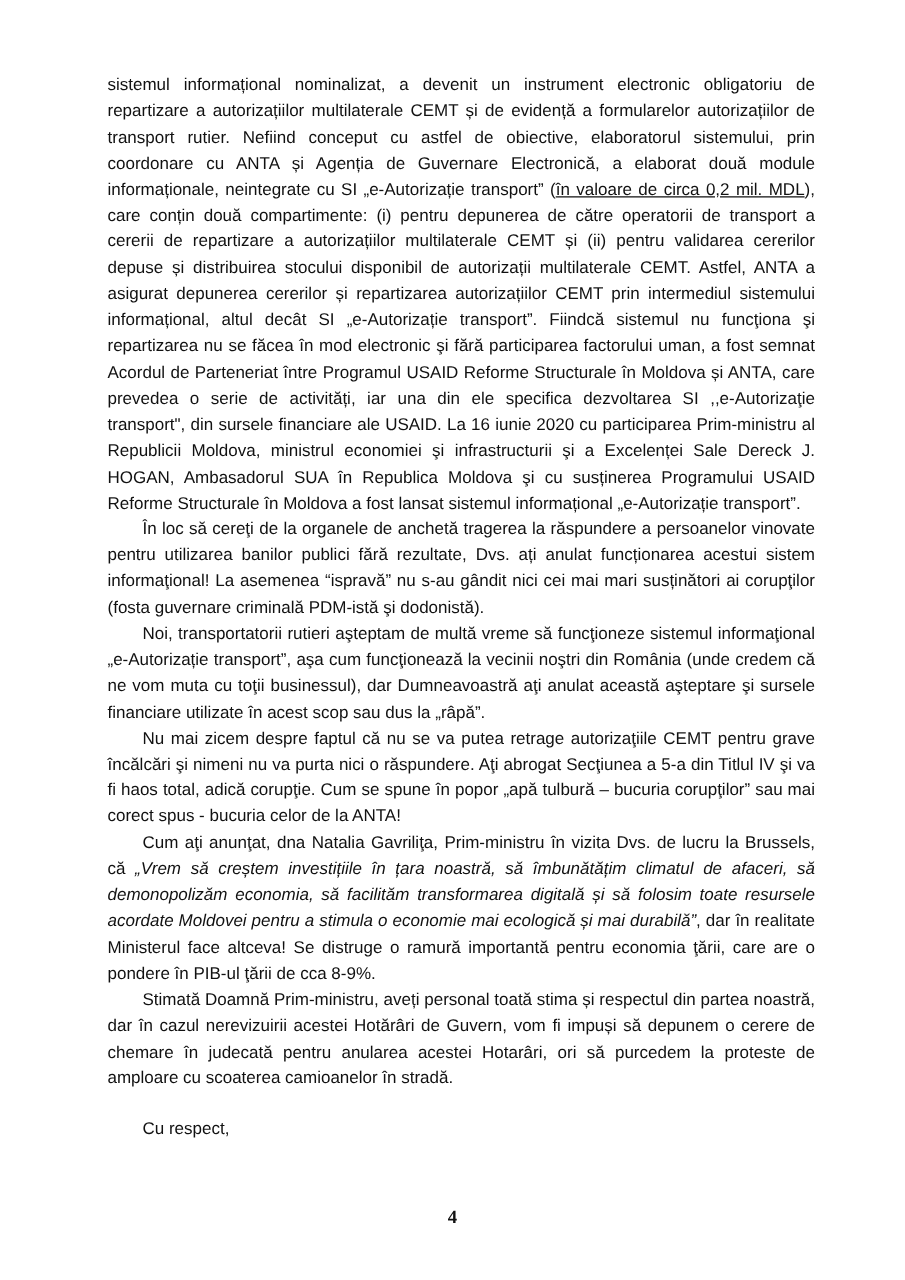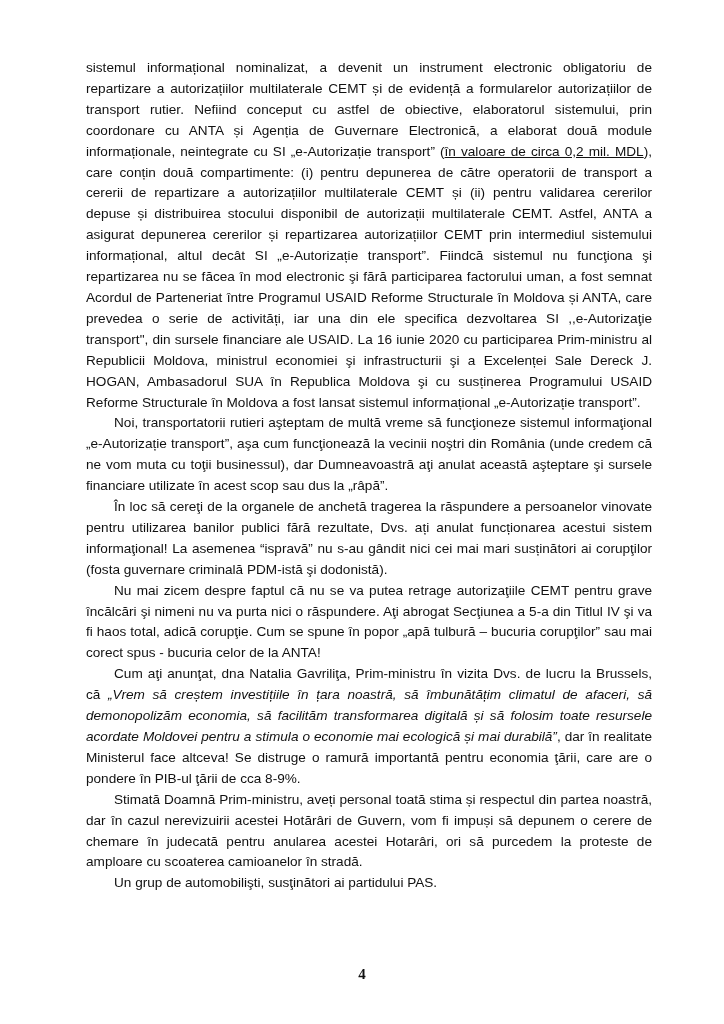--- a/index.html
+++ b/index.html
@@ -17,21 +17,21 @@
     .page-number {
       position: absolute; left: 0; width: 724px; top: 966px; text-align: center;
       font-family: "Liberation Serif", serif; font-weight: bold; font-size: 15px; color: #111;
     }
   </style>
 </head>
 <body>
 
 <div class="page">
   <p><span>sistemul informațional nominalizat, a devenit un instrument electronic obligatoriu de repartizare a autorizațiilor multilaterale CEMT și de evidență a formularelor autorizațiilor de transport rutier. Nefiind conceput cu astfel de obiective, elaboratorul sistemului, prin coordonare cu ANTA și Agenția de Guvernare Electronică, a elaborat două module informaționale, neintegrate cu SI „e-Autorizație transport” (</span><span class="underline">în valoare de circa 0,2 mil. MDL</span><span>), care conțin două compartimente: (i) pentru depunerea de către operatorii de transport a cererii de repartizare a autorizațiilor multilaterale CEMT și (ii) pentru validarea cererilor depuse și distribuirea stocului disponibil de autorizații multilaterale CEMT. Astfel, ANTA a asigurat depunerea cererilor și repartizarea autorizațiilor CEMT prin intermediul sistemului informațional, altul decât SI „e-Autorizație transport”. Fiindcă sistemul nu funcţiona şi repartizarea nu se făcea în mod electronic şi fără participarea factorului uman, a fost semnat Acordul de Parteneriat între Programul USAID Reforme Structurale în Moldova și ANTA, care prevedea o serie de activități, iar una din ele specifica dezvoltarea SI ,,e-Autorizaţie transport", din sursele financiare ale USAID. La 16 iunie 2020 cu participarea Prim-ministru al Republicii Moldova, ministrul economiei şi infrastructurii şi a  Excelenței Sale Dereck J. HOGAN, Ambasadorul SUA în Republica Moldova şi cu susținerea Programului USAID Reforme Structurale în Moldova a fost lansat sistemul informațional „e-Autorizație transport”.</span></p>
+  <p class="indent">În loc să cereţi de la organele de anchetă tragerea la răspundere a persoanelor vinovate pentru utilizarea banilor publici fără rezultate, Dvs. ați anulat funcționarea acestui sistem informaţional! La asemenea “ispravă” nu s-au gândit nici cei mai mari susținători ai corupţilor (fosta guvernare criminală PDM-istă şi dodonistă).</p>
   <p class="indent">Noi, transportatorii rutieri aşteptam de multă vreme să funcţioneze sistemul informaţional „e-Autorizație transport”, aşa cum funcţionează la vecinii noştri din România (unde credem că ne vom muta cu toţii businessul), dar Dumneavoastră aţi anulat această aşteptare şi sursele financiare utilizate în acest scop sau dus la „râpă”.</p>
-  <p class="indent">În loc să cereţi de la organele de anchetă tragerea la răspundere a persoanelor vinovate pentru utilizarea banilor publici fără rezultate, Dvs. ați anulat funcționarea acestui sistem informaţional! La asemenea “ispravă” nu s-au gândit nici cei mai mari susținători ai corupţilor (fosta guvernare criminală PDM-istă şi dodonistă).</p>
   <p class="indent">Nu mai zicem despre faptul că nu se va putea retrage autorizaţiile CEMT pentru grave încălcări şi nimeni nu va purta nici o răspundere. Aţi abrogat Secţiunea a 5-a din Titlul IV şi va fi haos total, adică corupţie. Cum se spune în popor „apă tulbură – bucuria corupţilor” sau mai corect spus - bucuria celor de la ANTA!</p>
   <p class="indent"><span>Cum aţi anunţat, dna Natalia Gavriliţa, Prim-ministru în vizita Dvs. de lucru la Brussels, că </span><span class="italic">„Vrem să creștem investițiile în țara noastră, să îmbunătățim climatul de afaceri, să demonopolizăm economia, să facilităm transformarea digitală și să folosim toate resursele acordate Moldovei pentru a stimula o economie mai ecologică și mai durabilă”</span><span>, dar în realitate Ministerul face altceva! Se distruge o ramură importantă pentru economia ţării, care are o pondere în PIB-ul ţării de cca 8-9%.</span></p>
   <p class="indent">Stimată Doamnă Prim-ministru, aveți personal toată stima și respectul din partea noastră, dar în cazul nerevizuirii acestei Hotărâri de Guvern, vom fi impuși să depunem o cerere de chemare în judecată pentru anularea acestei Hotarâri, ori să purcedem la proteste de amploare cu scoaterea camioanelor în stradă.</p>
-  <p class="indent">Un grup de automobilişti, susţinători ai partidului PAS.</p>
+  <p class="indent closing">Cu respect,</p>
 </div>
 
 <div class="page-number">4</div>
 
 </body></html>

